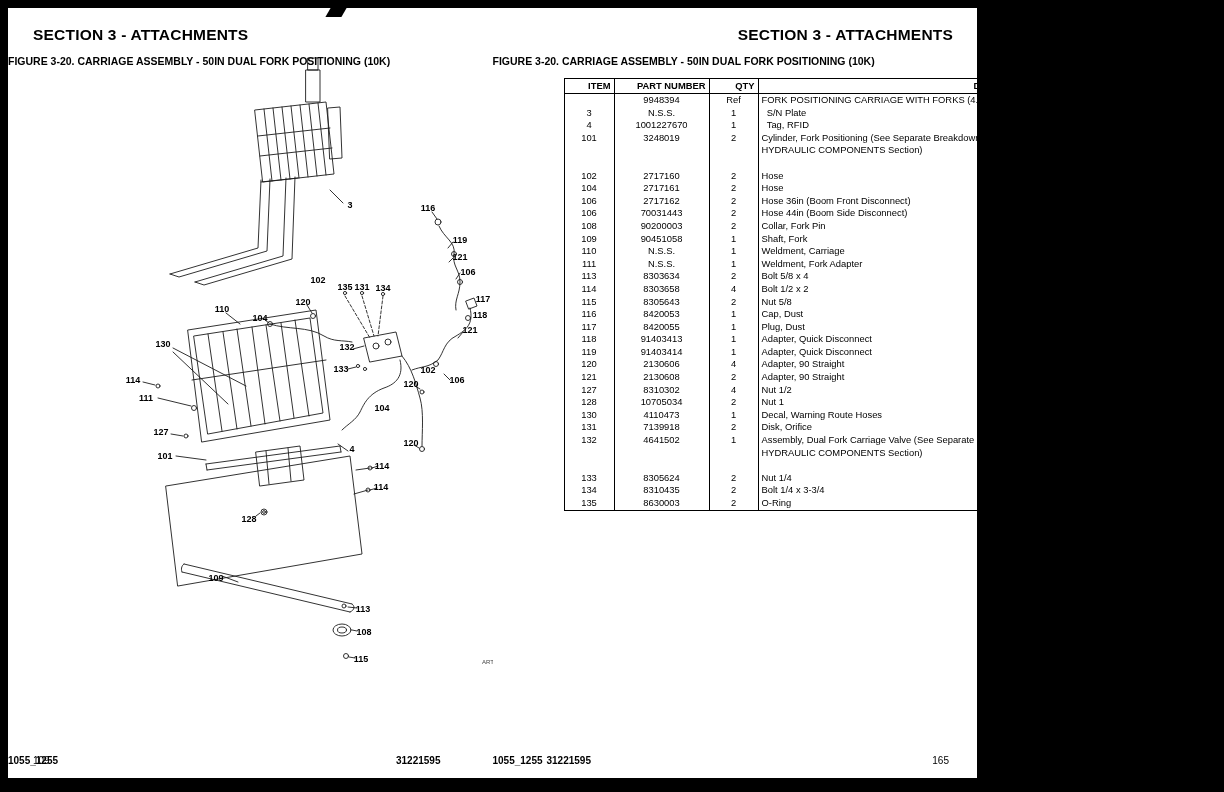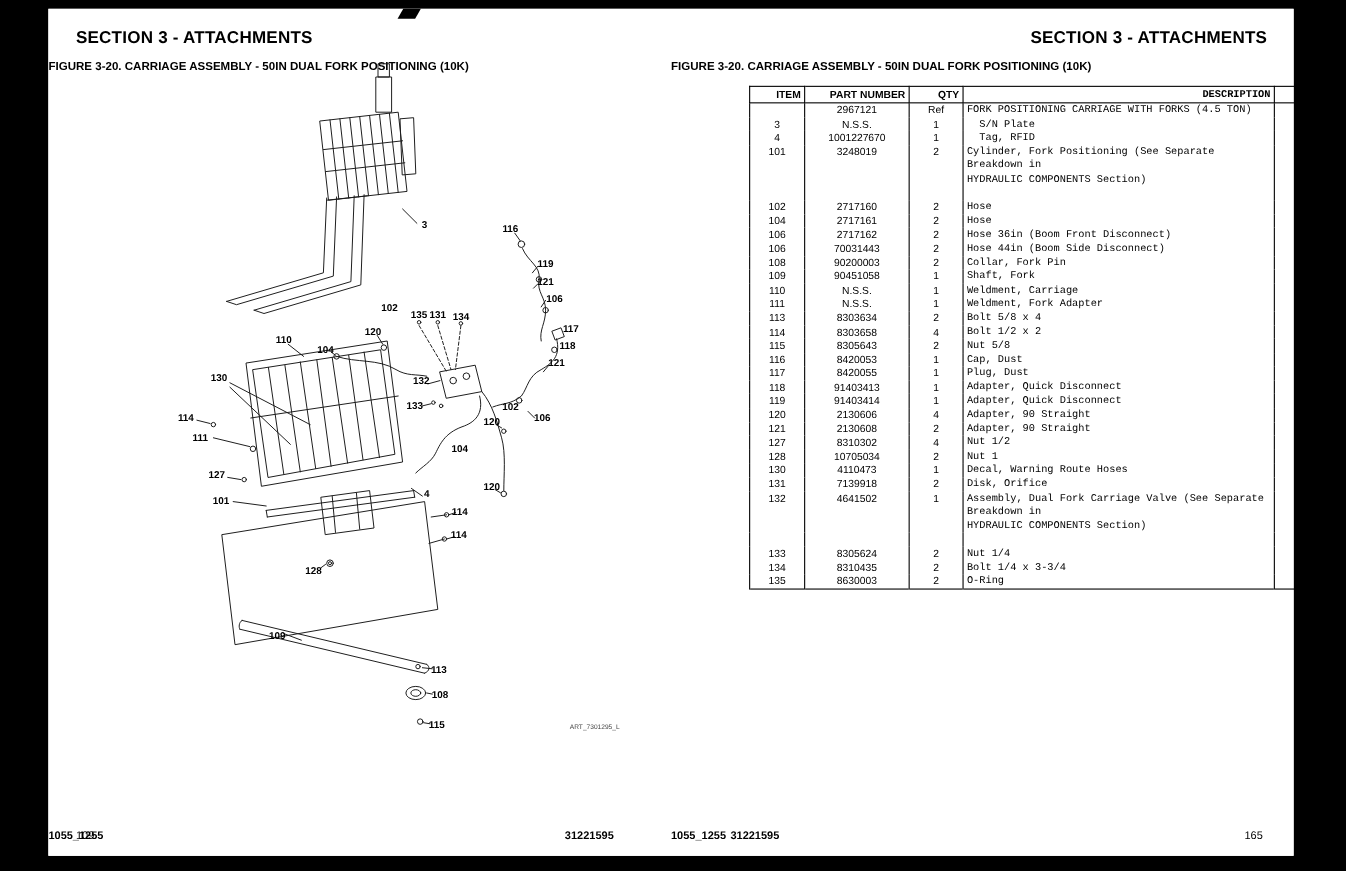--- a/index.html
+++ b/index.html
@@ -1,20 +1,20 @@
 <!DOCTYPE html>
 <html><head>
 <meta charset="utf-8">
 <style>
   html,body{margin:0;padding:0;}
   body{
     width:1224px;height:792px;position:relative;overflow:hidden;
     background:#000;font-family:"Liberation Sans",sans-serif;color:#000;
   }
-  .spread{position:absolute;left:8px;top:8px;width:1132px;height:770px;background:#fff;display:flex;margin-left:36px;}
+  .spread{position:absolute;left:8px;top:8px;width:969px;height:770px;background:#fff;display:flex;}
   .page{position:relative;width:604px;height:770px;background:#fff;}
   .section-header{position:absolute;top:18px;font-weight:bold;font-size:15.5px;letter-spacing:.2px;white-space:nowrap;}
   .section-header.left{left:25px;}
   .section-header.right{right:24px;}
   .figure-title{position:absolute;top:47px;left:0;width:100%;text-align:left;font-weight:bold;font-size:10.5px;white-space:nowrap;}
   
   .diagram{position:absolute;inset:0;}
   .diagram svg{position:absolute;left:0;top:0;}
   .callout{position:absolute;transform:translate(-50%,-50%);font-weight:bold;font-size:9px;line-height:9px;white-space:nowrap;}
   .art-ref{position:absolute;left:474px;top:651px;font-size:6px;color:#444;}
@@ -22,21 +22,21 @@
   
   .parts-table{position:absolute;left:71px;top:70px;width:499px;border-collapse:collapse;table-layout:fixed;
     font-size:9.4px;line-height:12.6px;}
   .parts-table th,.parts-table td{padding:0 3px;vertical-align:top;}
   .parts-table th{border:1px solid #000;font-weight:bold;text-align:right;font-size:9.4px;height:14px;line-height:14px;}
   .parts-table{border:1px solid #000;}
   .parts-table td{border-left:1px solid #000;border-right:1px solid #000;}
   .col-item{width:43px;text-align:center;}
   .col-part{width:88px;text-align:center;}
   .col-qty{width:42px;text-align:center;}
-  .col-desc{width:276px;text-align:left;white-space:pre-wrap;font-family:Liberation Mono, monospace;}
+  .col-desc{width:276px;text-align:left;white-space:pre-wrap;}
   .col-rev{width:40px;text-align:center;}
   
   .footer-item{position:absolute;bottom:12px;font-size:10px;white-space:nowrap;}
   .footer-item.bold{font-weight:bold;}
   .fl-left{left:25px;}
   .fl-center{left:0;width:100%;}
   .fr-right{right:28px;}
   .fl-right{right:52px;}
   .fr-left{left:54px;}
 </style>
@@ -204,21 +204,21 @@
             <th class="col-item">ITEM</th>
             <th class="col-part">PART NUMBER</th>
             <th class="col-qty">QTY</th>
             <th class="col-desc">DESCRIPTION</th>
             <th class="col-rev">REV</th>
           </tr>
       </thead>
       <tbody>
           <tr>
             <td class="col-item">&nbsp;</td>
-            <td class="col-part">2967121</td>
+            <td class="col-part">9948394</td>
             <td class="col-qty">Ref</td>
             <td class="col-desc">FORK POSITIONING CARRIAGE WITH FORKS (4.5 TON)</td>
             <td class="col-rev">L</td>
           </tr>
           <tr>
             <td class="col-item">3</td>
             <td class="col-part">N.S.S.</td>
             <td class="col-qty">1</td>
             <td class="col-desc">  S/N Plate</td>
             <td class="col-rev">&nbsp;</td>

